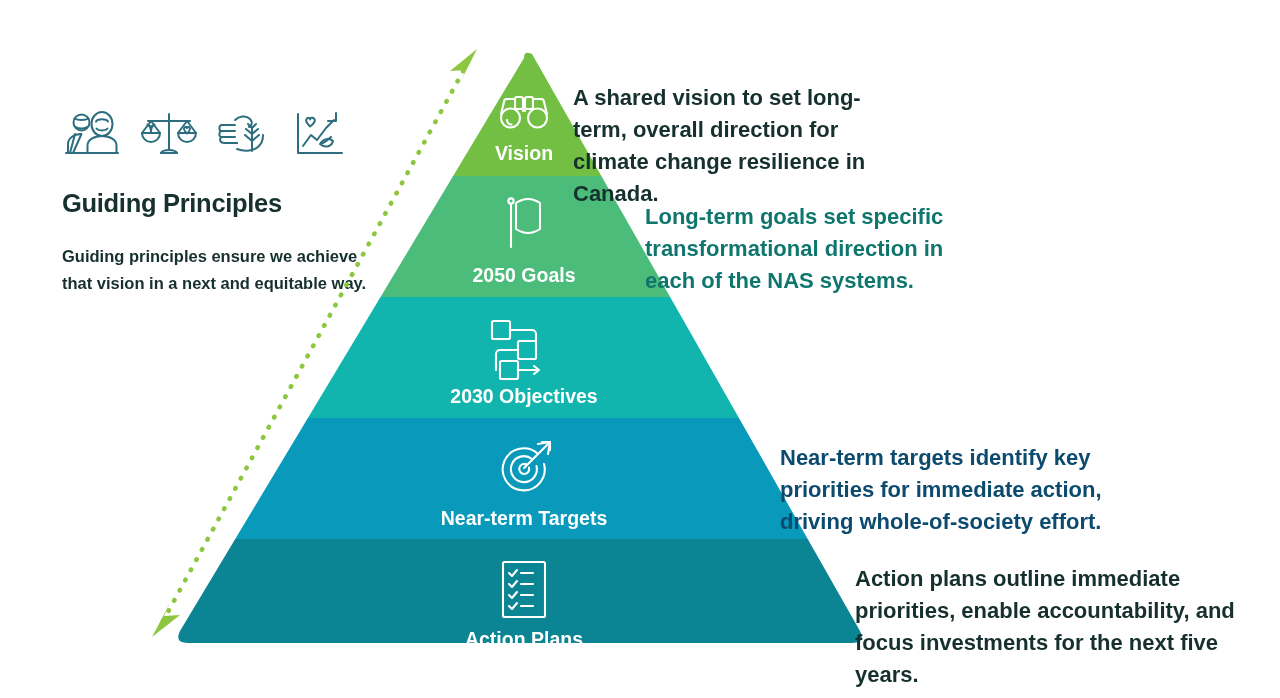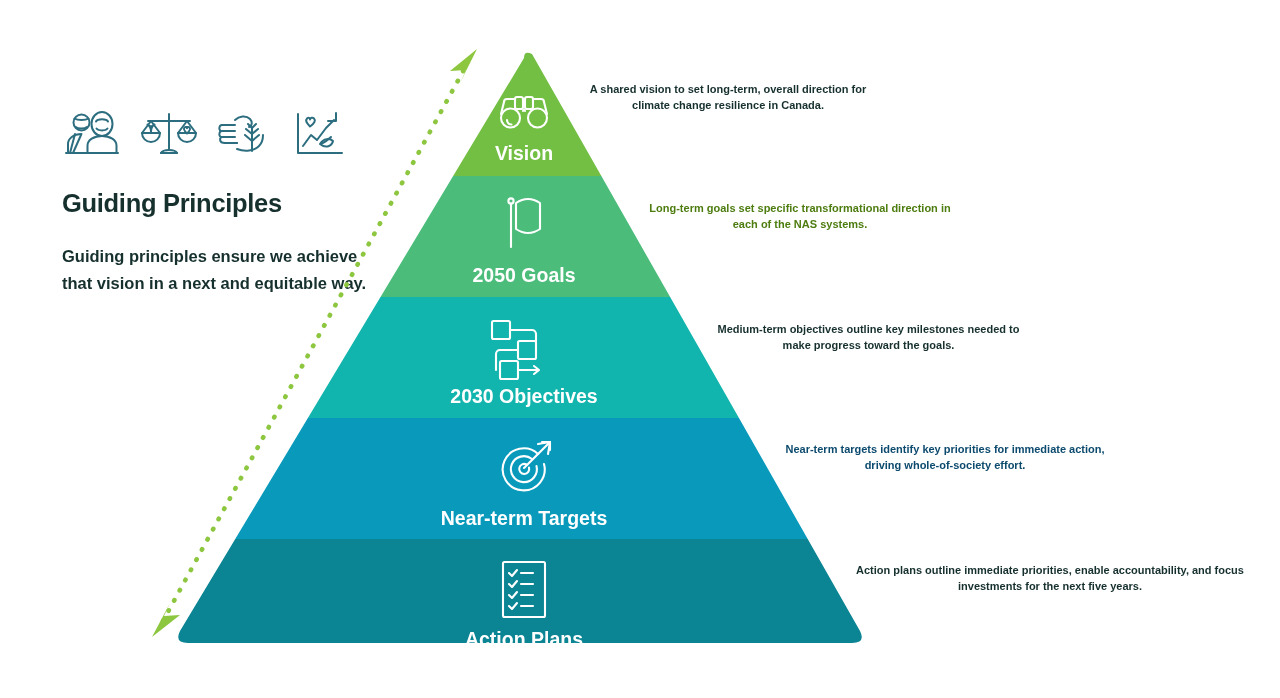--- a/index.html
+++ b/index.html
@@ -34,22 +34,22 @@
   .tier-label {
     fill: #ffffff; font-family: "Liberation Sans", sans-serif;
     font-weight: 700; text-anchor: middle;
   }
   .tier-icon { fill: none; stroke: #ffffff; stroke-width: 2.1;
                stroke-linecap: round; stroke-linejoin: round; }
 
   
   .desc {
     position: absolute;
-    font-size: 11px; font-weight: 700; color: #16302e;
-    line-height: 1.45; text-align: center;
+    font-size: 22px; font-weight: 700; color: #16302e;
+    line-height: 1.45; text-align: left;
   }
   #desc-vision      { left: 573px; top: 82px;  width: 310px; }
   #desc-goals       { left: 645px; top: 201px; width: 310px; }
   #desc-objectives  { left: 706px; top: 322px; width: 325px; }
   #desc-targets     { left: 780px; top: 442px; width: 330px; }
   #desc-actions     { left: 855px; top: 563px; width: 390px; }
 </style>
 </head>
 <body>
 
@@ -202,18 +202,17 @@
             <path d="M-3 5 h12"></path>
           <path d="M-15 16 l3 3 5 -6"></path>
             <path d="M-3 16 h12"></path>
         </g>
         <text class="tier-label" x="364" y="601" font-size="19.5" fill="#FFFFFF">Action Plans</text>
       </g>
     </svg>
   </div>
 
   <p class="desc" id="desc-vision" style="color: rgb(22, 48, 46);">A shared vision to set long-term, overall direction for climate change resilience in Canada.</p>
-  <p class="desc" id="desc-goals" style="color: #4d7c0f;">Long-term goals set specific transformational direction in each of the NAS systems.</p>
-  <p class="desc" id="desc-objectives" style="color: rgb(22, 48, 46);">Medium-term objectives outline key milestones needed to make progress toward the goals.</p>
+  <p class="desc" id="desc-goals" style="color: #0f766e;">Long-term goals set specific transformational direction in each of the NAS systems.</p>
   <p class="desc" id="desc-targets" style="color: #0c4a6e;">Near-term targets identify key priorities for immediate action, driving whole-of-society effort.</p>
   <p class="desc" id="desc-actions" style="color: rgb(22, 48, 46);">Action plans outline immediate priorities, enable accountability, and focus investments for the next five years.</p>
 
 </div>
 
 </body></html>

